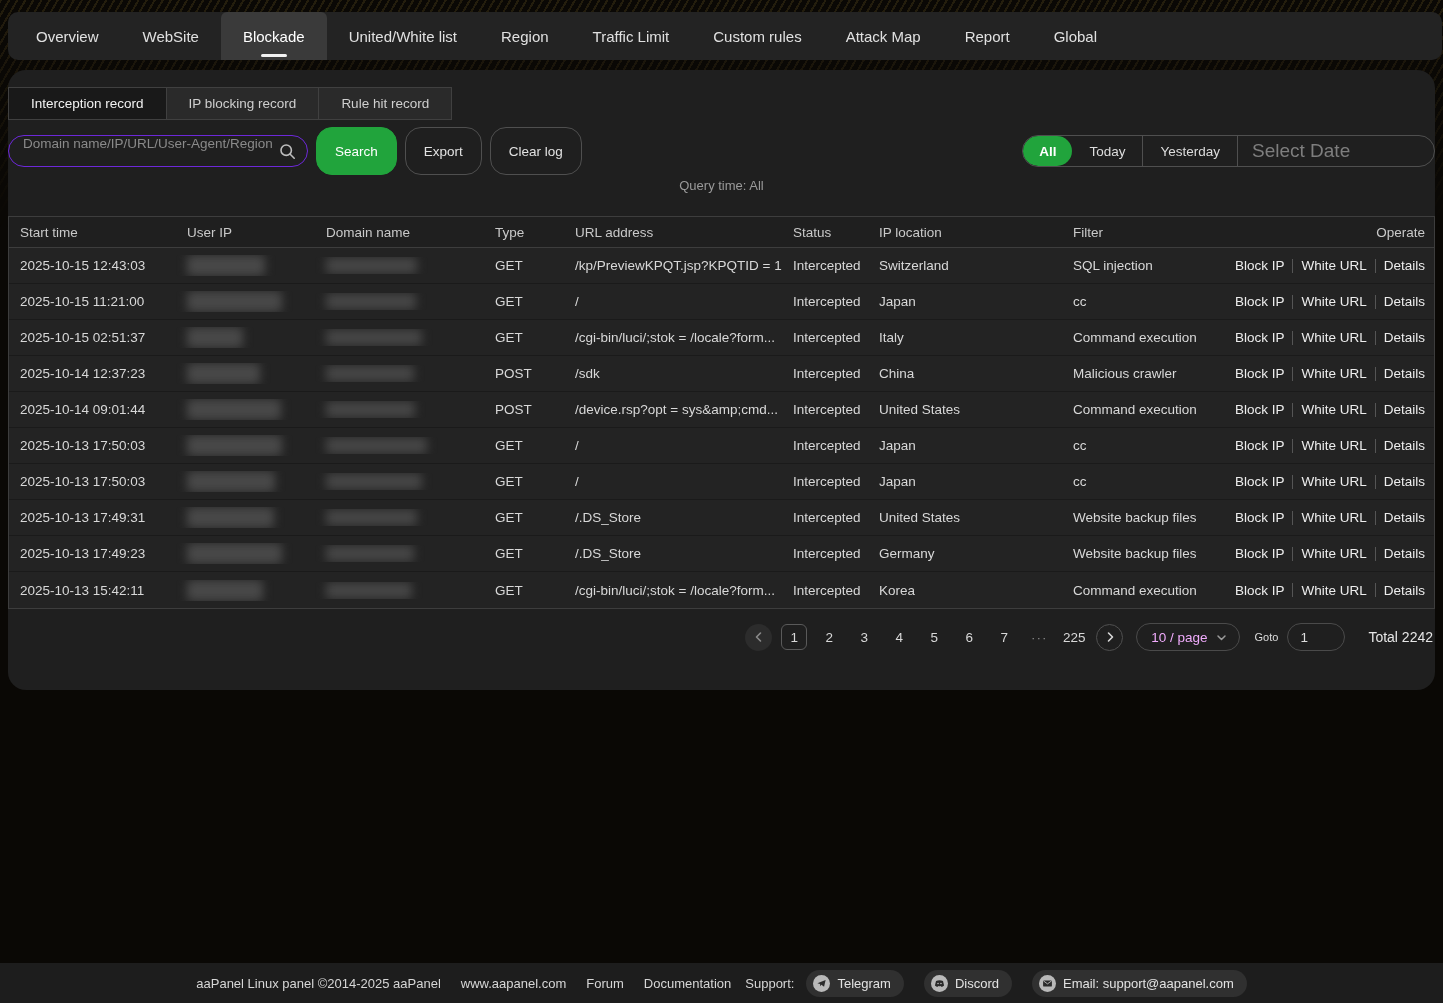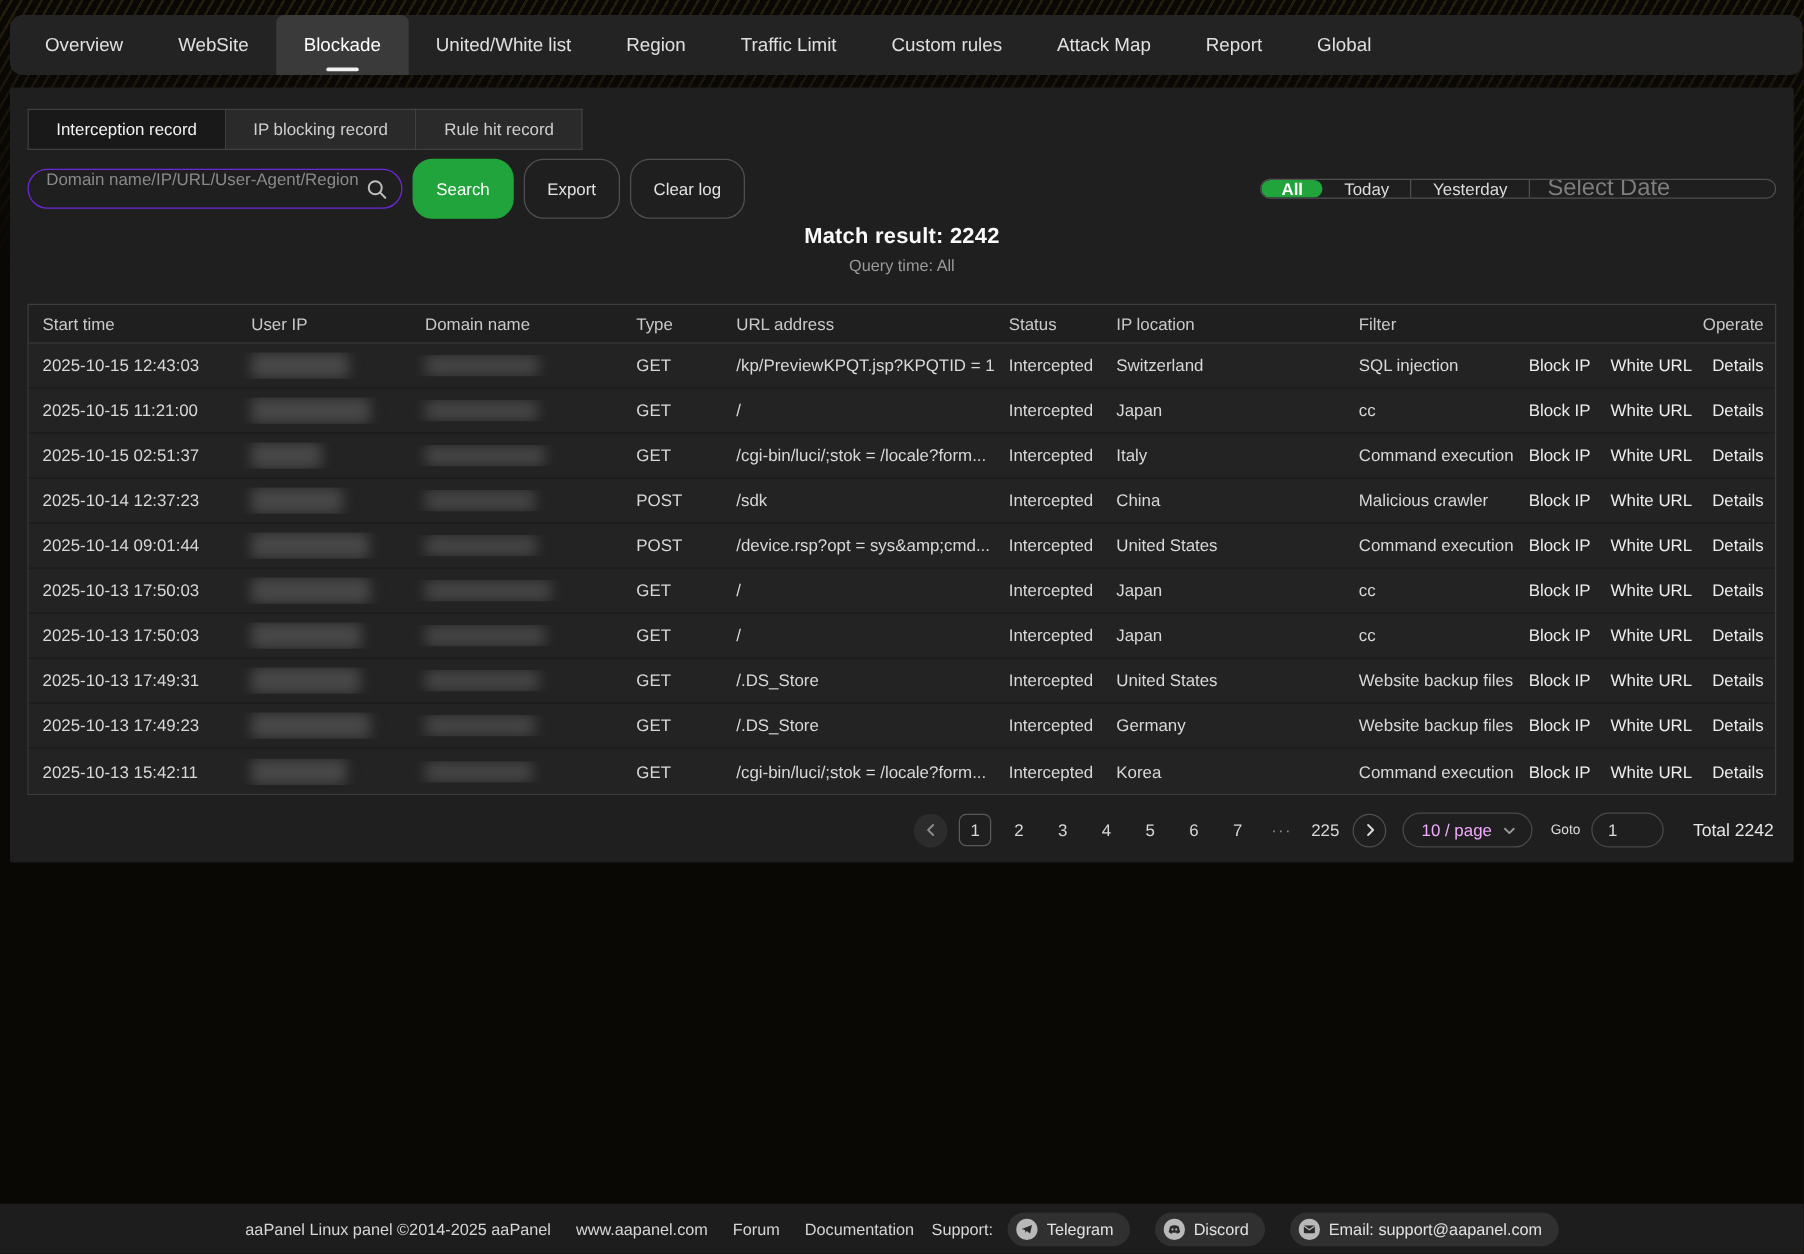--- a/index.html
+++ b/index.html
@@ -34,21 +34,21 @@
   }
   .topnav .tab.active { background:#3a3a3a; border-radius:6px 6px 0 0; color:#fff; }
   .topnav .tab.active::after {
     content:""; position:absolute; left:50%; transform:translateX(-50%);
     bottom:3px; width:26px; height:3px; background:#f2f2f2; border-radius:2px;
   }
 
   
   .panel {
     position:absolute; left:8px; right:8px; top:70px; height:620px;
-    background:#1f1f1f; border-radius:2px; padding:0 14px;
+    background:#1f1f1f; border-radius:18px; padding:0 0;
   }
 
   .subtabs { display:flex; margin-top:17px; }
   .subtab {
     height:33px; display:flex; align-items:center; padding:0 22px;
     background:#2a2a2a; border:1px solid #404040; border-left-width:0;
     color:#cfcfcf; font-size:13.5px; cursor:pointer;
   }
   .subtab:first-child { border-left-width:1px; }
   .subtab.active { background:#191919; color:#f2f2f2; }
@@ -70,21 +70,21 @@
 
   .btn {
     height:48px; padding:0 18px; margin-left:8px;
     display:flex; align-items:center; border-radius:16px;
     font-size:13.5px; cursor:pointer; white-space:nowrap;
     border:1px solid #4f4f4f; color:#e2e2e2; background:transparent;
   }
   .btn.primary { background:var(--green); border-color:var(--green); color:#fff; }
 
   .datefilter {
-    margin-left:auto; height:16px; display:flex; align-items:stretch;
+    margin-left:auto; height:32px; display:flex; align-items:stretch;
     border:1px solid #4f4f4f; border-radius:16px; overflow:hidden;
   }
   .datefilter .seg {
     display:flex; align-items:center; padding:0 17px;
     font-size:13.5px; color:#ddd; cursor:pointer; white-space:nowrap;
   }
   .datefilter .seg.green {
     background:var(--green); color:#fff; border-radius:16px; padding:0 16px;
     font-weight:700;
   }
@@ -246,21 +246,20 @@
           <svg width="15" height="15" viewBox="0 0 15 15">
             <rect x="1.5" y="2.5" width="12" height="11" rx="1.5" fill="none" stroke="#9a9a9a" stroke-width="1.3"></rect>
             <line x1="1.5" y1="6" x2="13.5" y2="6" stroke="#9a9a9a" stroke-width="1.3"></line>
           </svg>
         </span>
       </div>
     </div>
   </div>
 
   <div class="summary">
-    <div class="big">Match result: 2242</div>
     <div class="small">Query time: All</div>
   </div>
 
   <div class="table">
     <div class="trow thead" id="thead">
         <div class="cell">Start time</div>
         <div class="cell">User IP</div>
         <div class="cell">Domain name</div>
         <div class="cell">Type</div>
         <div class="cell">URL address</div>

